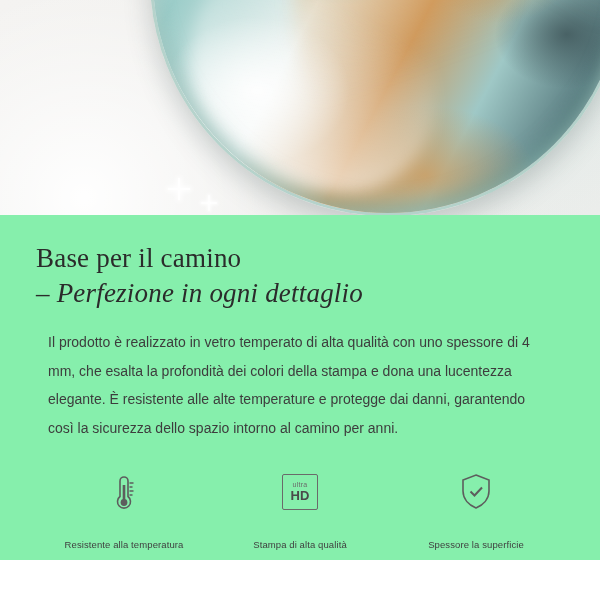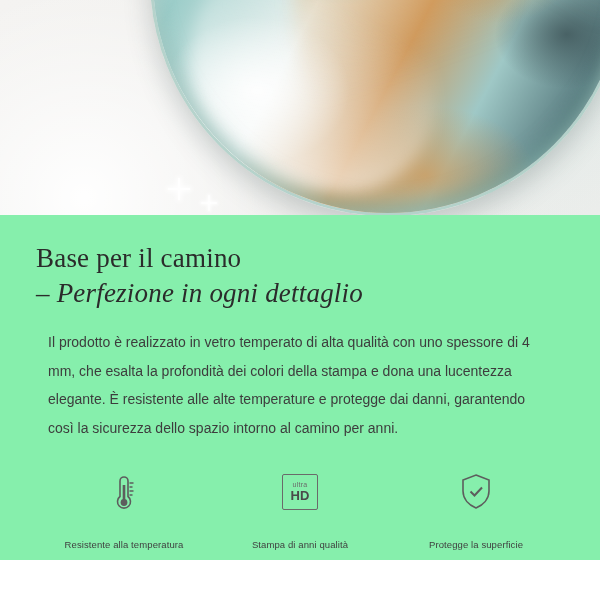--- a/index.html
+++ b/index.html
@@ -218,31 +218,31 @@
         <div class="feature-label">Resistente alla temperatura</div>
       </div>
 
       <div class="feature">
         <div class="feature-icon">
           <div class="hd-box">
             <span class="ultra">ultra</span>
             <span class="hd">HD</span>
           </div>
         </div>
-        <div class="feature-label">Stampa di anni qualità</div>
+        <div class="feature-label">Stampa di alta qualità</div>
       </div>
 
       <div class="feature">
         <div class="feature-icon">
           <svg width="36" height="42" viewBox="0 0 36 42" fill="none" stroke="#5d5d5d" stroke-width="1.6">
             <path d="M18 4 L31 9 v11 c0 8 -6 14 -13 17 c-7 -3 -13 -9 -13 -17 V9 z"></path>
             <path d="M12.5 20.5 l4 4 l7.5 -8" stroke-width="2"></path>
           </svg>
         </div>
-        <div class="feature-label">Protegge la superficie</div>
+        <div class="feature-label">Spessore la superficie</div>
       </div>
 
 
 
       <div class="feature">
         <div class="feature-icon">
           <svg width="40" height="38" viewBox="0 0 40 38" fill="none" stroke="#5d5d5d" stroke-width="1.6">
             <path d="M20 2 v8 M16 7 l4 4 l4 -4"></path>
             <path d="M20 36 v-8 M16 31 l4 -4 l4 4"></path>
             <rect x="6" y="14" width="28" height="10"></rect>

